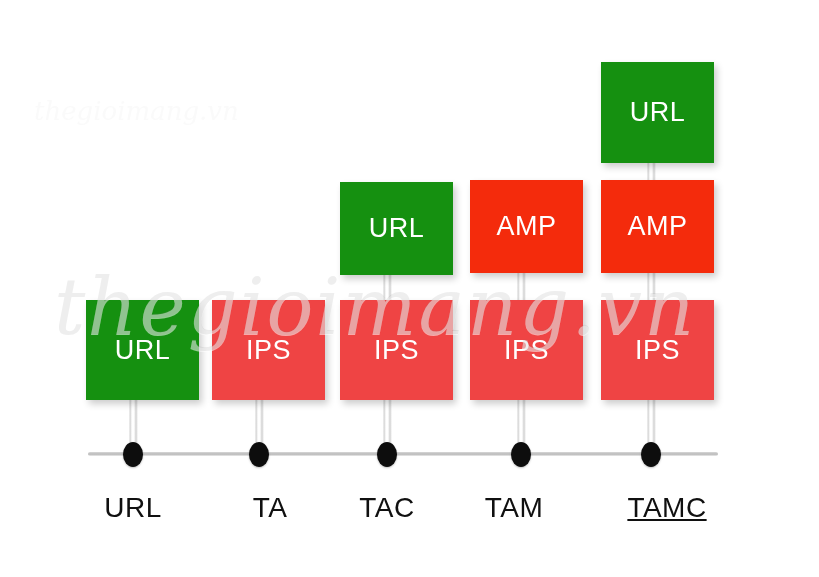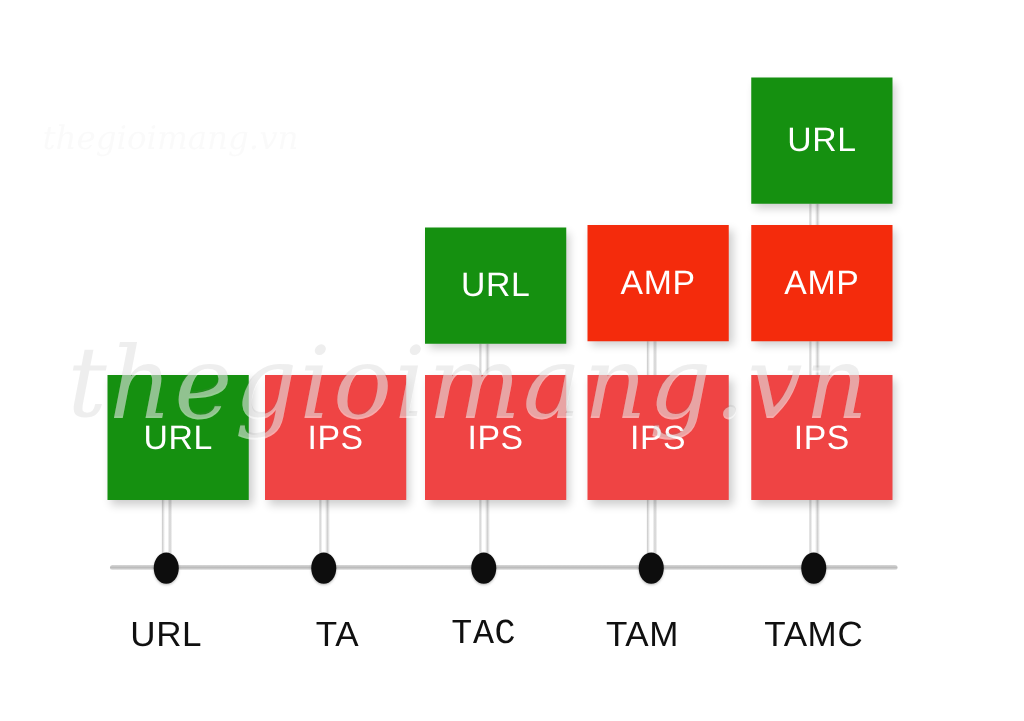--- a/index.html
+++ b/index.html
@@ -160,22 +160,22 @@
     </div>
 
   <div class="axis-line"></div>
 
   <div id="axis-host">
       <div class="axis-dot" style="left: 123px; top: 442px;"></div>
       <div class="axis-label" style="left: 53px;">URL</div>
       <div class="axis-dot" style="left: 249px; top: 442px;"></div>
       <div class="axis-label" style="left: 190px;">TA</div>
       <div class="axis-dot" style="left: 377px; top: 442px;"></div>
-      <div class="axis-label" style="left: 307px; font-family: Liberation Mono, monospace;">TAC</div>
+      <div class="axis-label" style="left: 307px;">TAC</div>
       <div class="axis-dot" style="left: 511px; top: 442px;"></div>
       <div class="axis-label" style="left: 434px;">TAM</div>
       <div class="axis-dot" style="left: 641px; top: 442px;"></div>
-      <div class="axis-label" style="left: 571px;">TAMC</div>
+      <div class="axis-label" style="left: 587px; text-decoration: underline;">TAMC</div>
     </div>
 
   <div class="watermark">thegioimang.vn</div>
 
 </div>
 
 </body></html>

